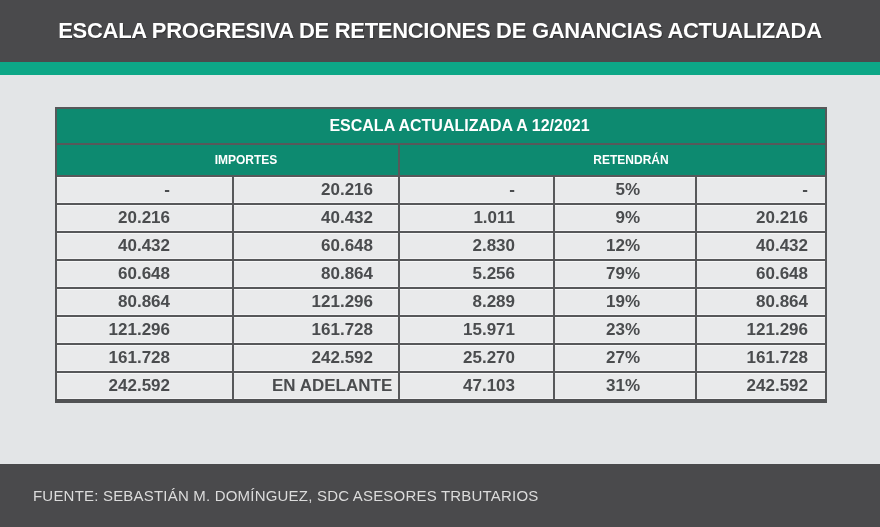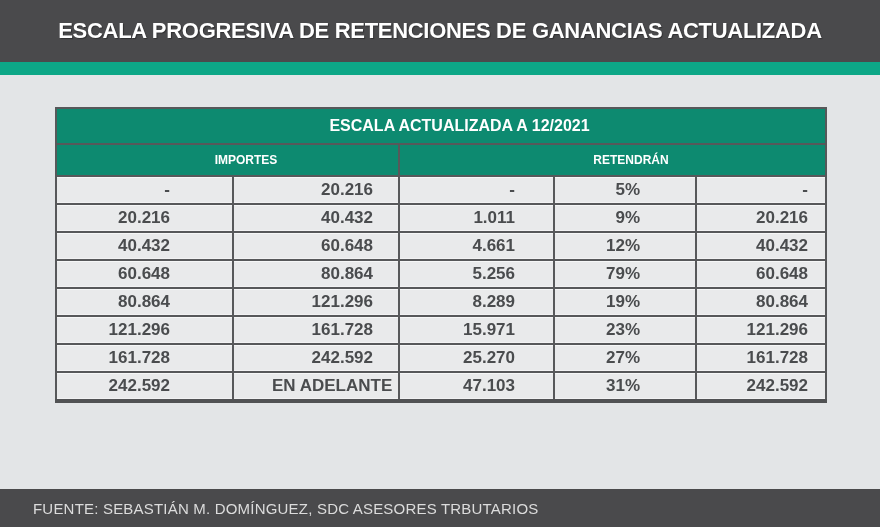--- a/index.html
+++ b/index.html
@@ -70,21 +70,21 @@
     white-space: nowrap;
   }
   tbody td.c0 { padding-right: 62px; }
   tbody td.c1 { padding-right: 25px; }
   tbody td.c2 { padding-right: 38px; }
   tbody td.c3 { padding-right: 55px; }
   tbody td.c4 { padding-right: 17px; }
   .footer-bar {
     position: absolute;
     left: 0; bottom: 0;
-    width: 100%; height: 38px;
+    width: 100%; height: 63px;
     background: #4a4a4c;
     display: flex; align-items: center;
   }
   .source-text {
     margin-left: 33px;
     color: #dcdcdc;
     font-size: 15px;
     letter-spacing: 0.2px;
     white-space: nowrap;
   }
@@ -140,21 +140,21 @@
       <tr>
         <td class="c0">20.216</td>
         <td class="c1">40.432</td>
         <td class="c2">1.011</td>
         <td class="c3">9%</td>
         <td class="c4">20.216</td>
       </tr>
       <tr>
         <td class="c0">40.432</td>
         <td class="c1">60.648</td>
-        <td class="c2">4.661</td>
+        <td class="c2">2.830</td>
         <td class="c3">12%</td>
         <td class="c4">40.432</td>
       </tr>
       <tr>
         <td class="c0">60.648</td>
         <td class="c1">80.864</td>
         <td class="c2">5.256</td>
         <td class="c3">79%</td>
         <td class="c4">60.648</td>
       </tr>

